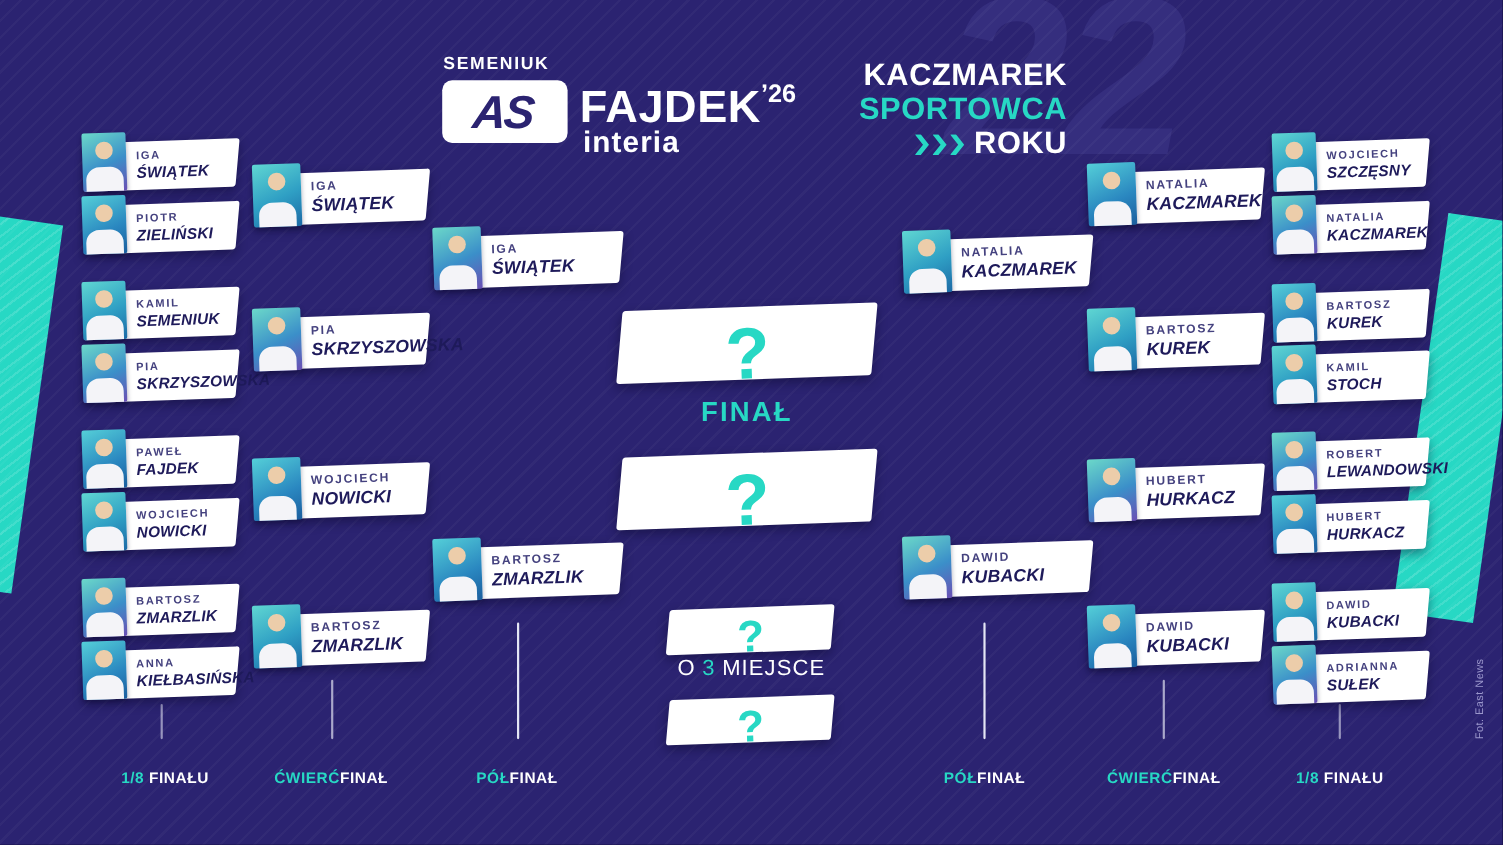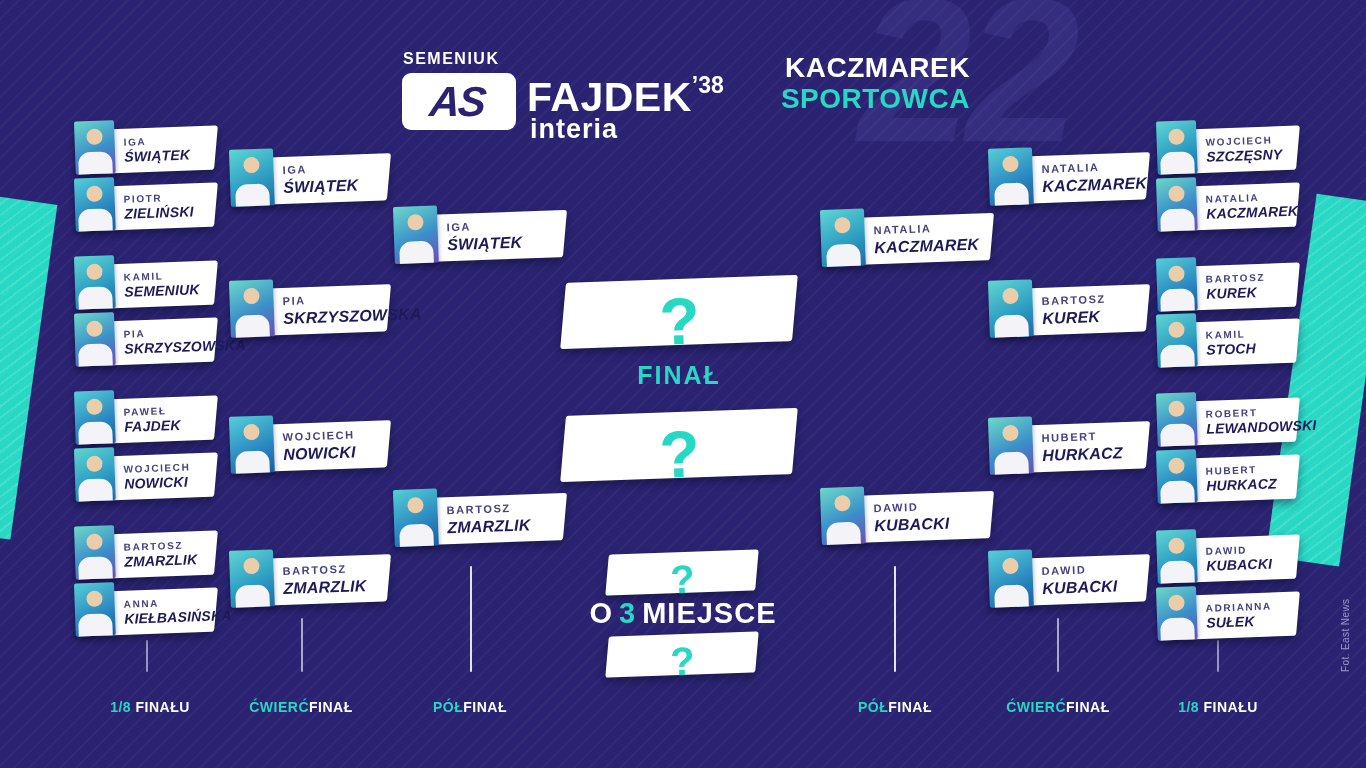--- a/index.html
+++ b/index.html
@@ -97,21 +97,21 @@
   .fbox{left:563px;width:232px;height:66px;}
   .fbox .q{font-size:66px;}
   .tbox{left:607px;width:150px;height:41px;}
   .tbox .q{font-size:40px;transform:skewX(7deg) translateY(6px);}
   .final-label{
     position:absolute;left:563px;top:361px;width:232px;z-index:3;text-align:center;
     font-size:25px;font-weight:900;letter-spacing:2px;color:#27d8c4;
   }
   .third-label{
     position:absolute;left:563px;top:597px;width:240px;z-index:3;text-align:center;
-    font-size:29px;font-weight:700;letter-spacing:1px;color:#fff;white-space:nowrap;
+    font-size:20px;font-weight:400;letter-spacing:1px;color:#fff;white-space:nowrap;
   }
   .third-label .teal{color:#27d8c4;margin:0 6px;}
 
   
   .roundlabel{
     position:absolute;top:699px;z-index:3;transform:translateX(-50%);
     font-size:14px;font-weight:900;letter-spacing:0.5px;color:#fff;white-space:nowrap;
   }
   .roundlabel .accent{color:#27d8c4;}
 
@@ -130,26 +130,27 @@
 <div id="stage">
 
   <div class="watermark">22</div>
   <div class="wedge wedge-left"></div>
   <div class="wedge wedge-right"></div>
 
   <div class="hdr plebiscyt">SEMENIUK</div>
   <div class="hdr asbox">
     <span class="as">AS</span>
   </div>
-  <div class="hdr sportu"><span>FAJDEK</span><sup>’38</sup></div>
+  <div class="hdr sportu"><span>FAJDEK</span><sup>’26</sup></div>
   <div class="hdr interia">interia</div>
 
   <div class="hdr campaign">
     <div>KACZMAREK</div>
     <div class="teal">SPORTOWCA</div>
+    <div><span class="chev"></span><span class="chev"></span><span class="chev"></span><span class="roku">ROKU</span></div>
   </div>
 
   <div class="plate" style="left:78px;top:128px">
       <div class="inner">
         <div class="photo"></div>
         <div class="names">
           <div class="first">IGA</div>
           <div class="last">ŚWIĄTEK</div>
         </div>
       </div>

